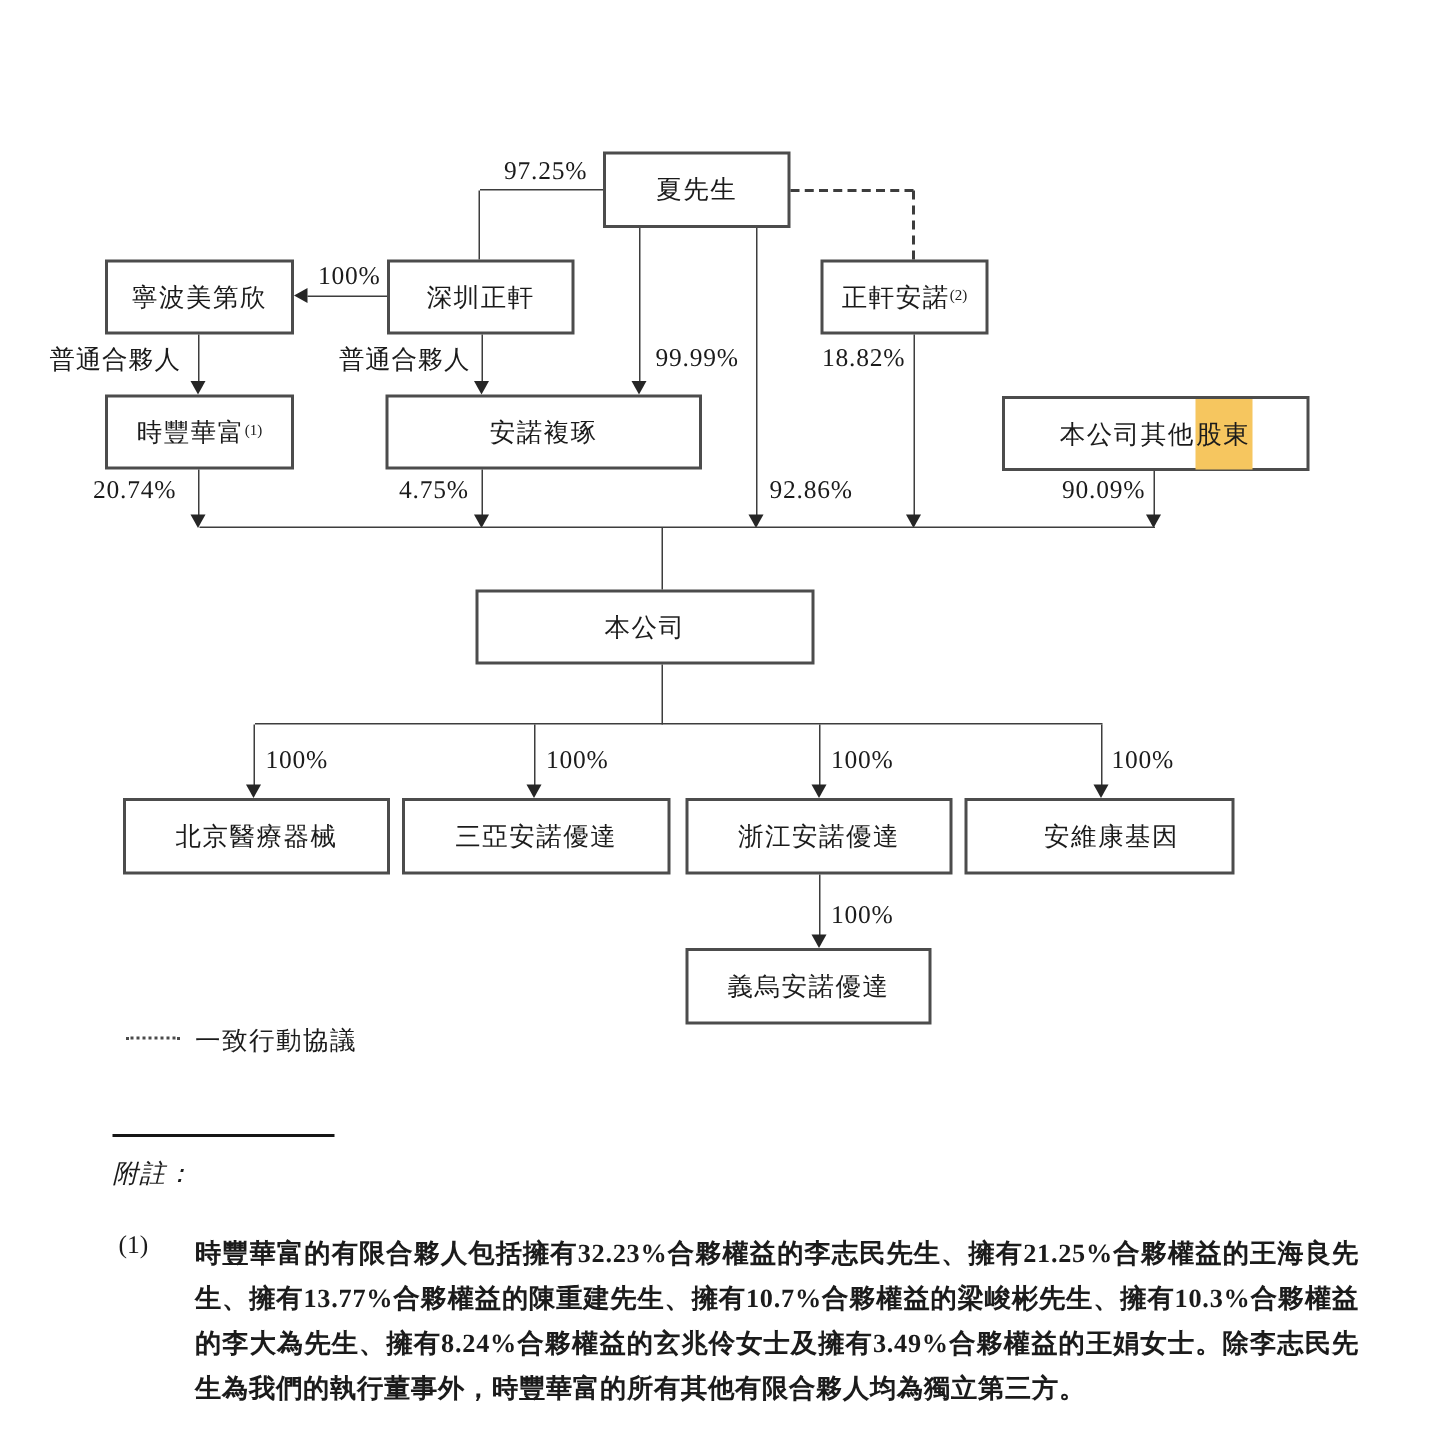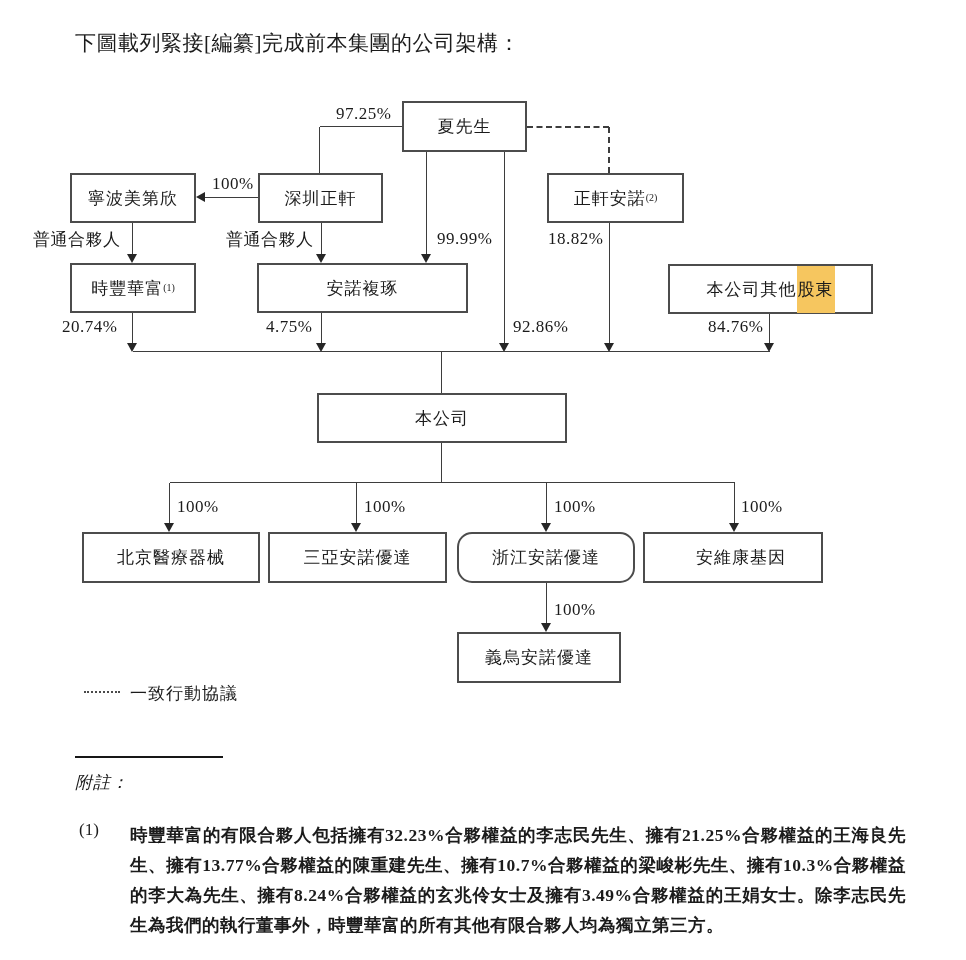--- a/index.html
+++ b/index.html
@@ -30,58 +30,57 @@
   .note-text{
     position:absolute;font-size:17.5px;line-height:30px;letter-spacing:0.5px;
     text-align:justify;text-justify:inter-ideograph;
   }
 </style>
 </head>
 <body>
 
 <div class="page">
 
-  <div class="title" style="left:75px;top:29px;">下圖載列緊接[編纂]完成前本集團的公司架構：</div>
 
   <div>
 
     <div class="box" style="left:402px;top:101px;width:125px;height:51px;">
       <span>夏先生</span>
     </div>
     <div class="box" style="left:70px;top:173px;width:126px;height:50px;">
       <span>寧波美第欣</span>
     </div>
     <div class="box" style="left:258px;top:173px;width:125px;height:50px;">
       <span>深圳正軒</span>
     </div>
-    <div class="box" style="left:547px;top:173px;width:137px;height:50px;justify-content:center;">
+    <div class="box" style="left:547px;top:173px;width:112px;height:50px;justify-content:center;">
       <span>正軒安諾</span>
         <sup>(2)</sup>
     </div>
     <div class="box" style="left:70px;top:263px;width:126px;height:50px;">
       <span>時豐華富</span>
         <sup>(1)</sup>
     </div>
     <div class="box" style="left:257px;top:263px;width:211px;height:50px;">
       <span>安諾複琢</span>
     </div>
     <div class="box" style="left:668px;top:264px;width:205px;height:50px;">
       <span>本公司其他</span>
         <span class="hl" style="background-color: rgb(246, 198, 95);">股東</span>
     </div>
-    <div class="box" style="left:317px;top:393px;width:250px;height:50px;">
+    <div class="box" style="left:317px;top:393px;width:226px;height:50px;">
       <span>本公司</span>
     </div>
     <div class="box" style="left:82px;top:532px;width:178px;height:51px;">
       <span>北京醫療器械</span>
     </div>
     <div class="box" style="left:268px;top:532px;width:179px;height:51px;">
       <span>三亞安諾優達</span>
     </div>
-    <div class="box" style="left:457px;top:532px;width:178px;height:51px;border-radius:15px;">
+    <div class="box" style="left:457px;top:532px;width:178px;height:51px;">
       <span>浙江安諾優達</span>
     </div>
     <div class="box" style="left:643px;top:532px;width:180px;height:51px;padding-left:16px;">
       <span>安維康基因</span>
     </div>
     <div class="box" style="left:457px;top:632px;width:164px;height:51px;">
       <span>義烏安諾優達</span>
     </div>
 
     <div class="hline" style="left:320px;top:126px;width:82px;"></div>
@@ -140,21 +139,21 @@
 
     <div class="lbl" style="left:336px;top:104px;">97.25%</div>
     <div class="lbl" style="left:212px;top:174px;">100%</div>
     <div class="lbl" style="left:33px;top:228px;">普通合夥人</div>
     <div class="lbl" style="left:226px;top:228px;">普通合夥人</div>
     <div class="lbl" style="left:437px;top:229px;">99.99%</div>
     <div class="lbl" style="left:548px;top:229px;">18.82%</div>
     <div class="lbl" style="left:62px;top:317px;">20.74%</div>
     <div class="lbl" style="left:266px;top:317px;text-align:right;">4.75%</div>
     <div class="lbl" style="left:513px;top:317px;">92.86%</div>
-    <div class="lbl" style="left:708px;top:317px;">84.76%</div>
+    <div class="lbl" style="left:708px;top:317px;">90.09%</div>
     <div class="lbl" style="left:177px;top:497px;">100%</div>
     <div class="lbl" style="left:364px;top:497px;">100%</div>
     <div class="lbl" style="left:554px;top:497px;">100%</div>
     <div class="lbl" style="left:741px;top:497px;">100%</div>
     <div class="lbl" style="left:554px;top:600px;">100%</div>
   </div>
 
   <div>
     <div class="legend-swatch" style="left:84px;top:691px;"></div>
     <div class="legend-label" style="left:130px;top:682px;">一致行動協議</div>

